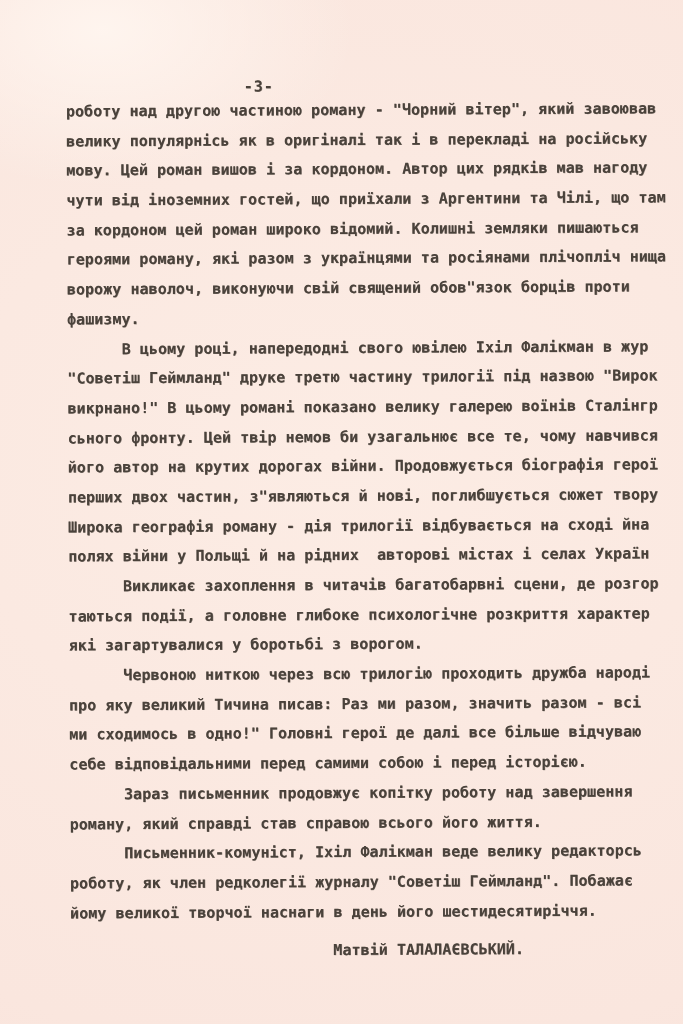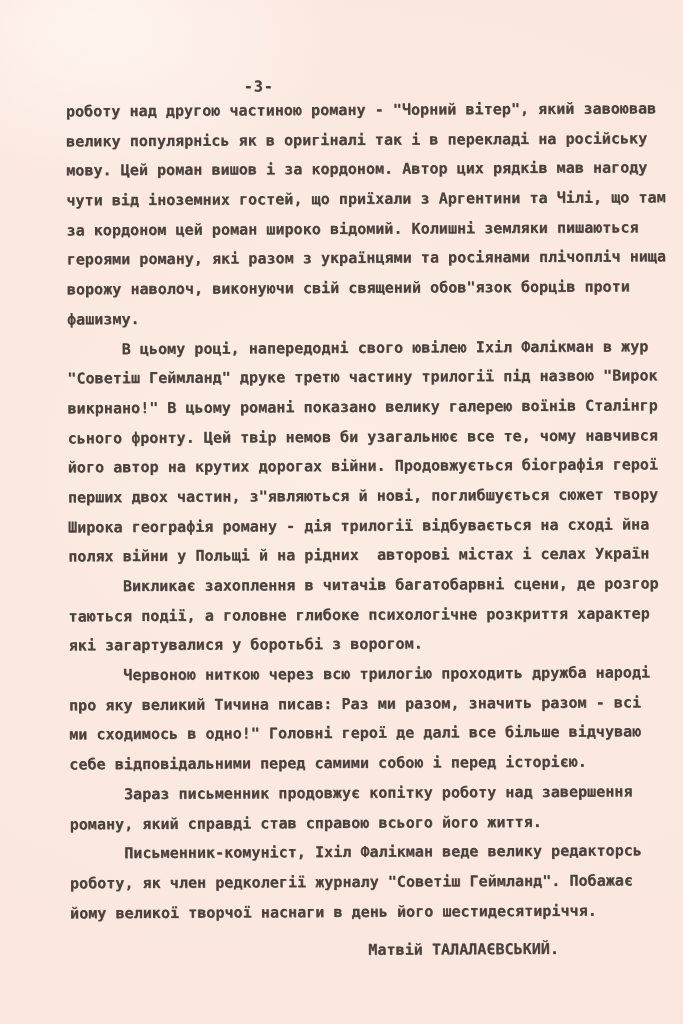--- a/index.html
+++ b/index.html
@@ -44,21 +44,21 @@
     white-space: pre;
     font-size: 15px;
     line-height: 29.7px;
     height: 29.7px;
     letter-spacing: 0.05px;
     text-shadow: 0.4px 0.3px 0.6px rgba(74,66,59,0.55);
   }
   .signature {
     position: absolute;
     top: 941px;
-    left: 366px;
+    left: 331px;
     font-size: 15px;
     white-space: pre;
     letter-spacing: 0.05px;
     text-shadow: 0.4px 0.3px 0.6px rgba(74,66,59,0.55);
   }
 </style>
 </head>
 <body>
 
 <div class="paper">

